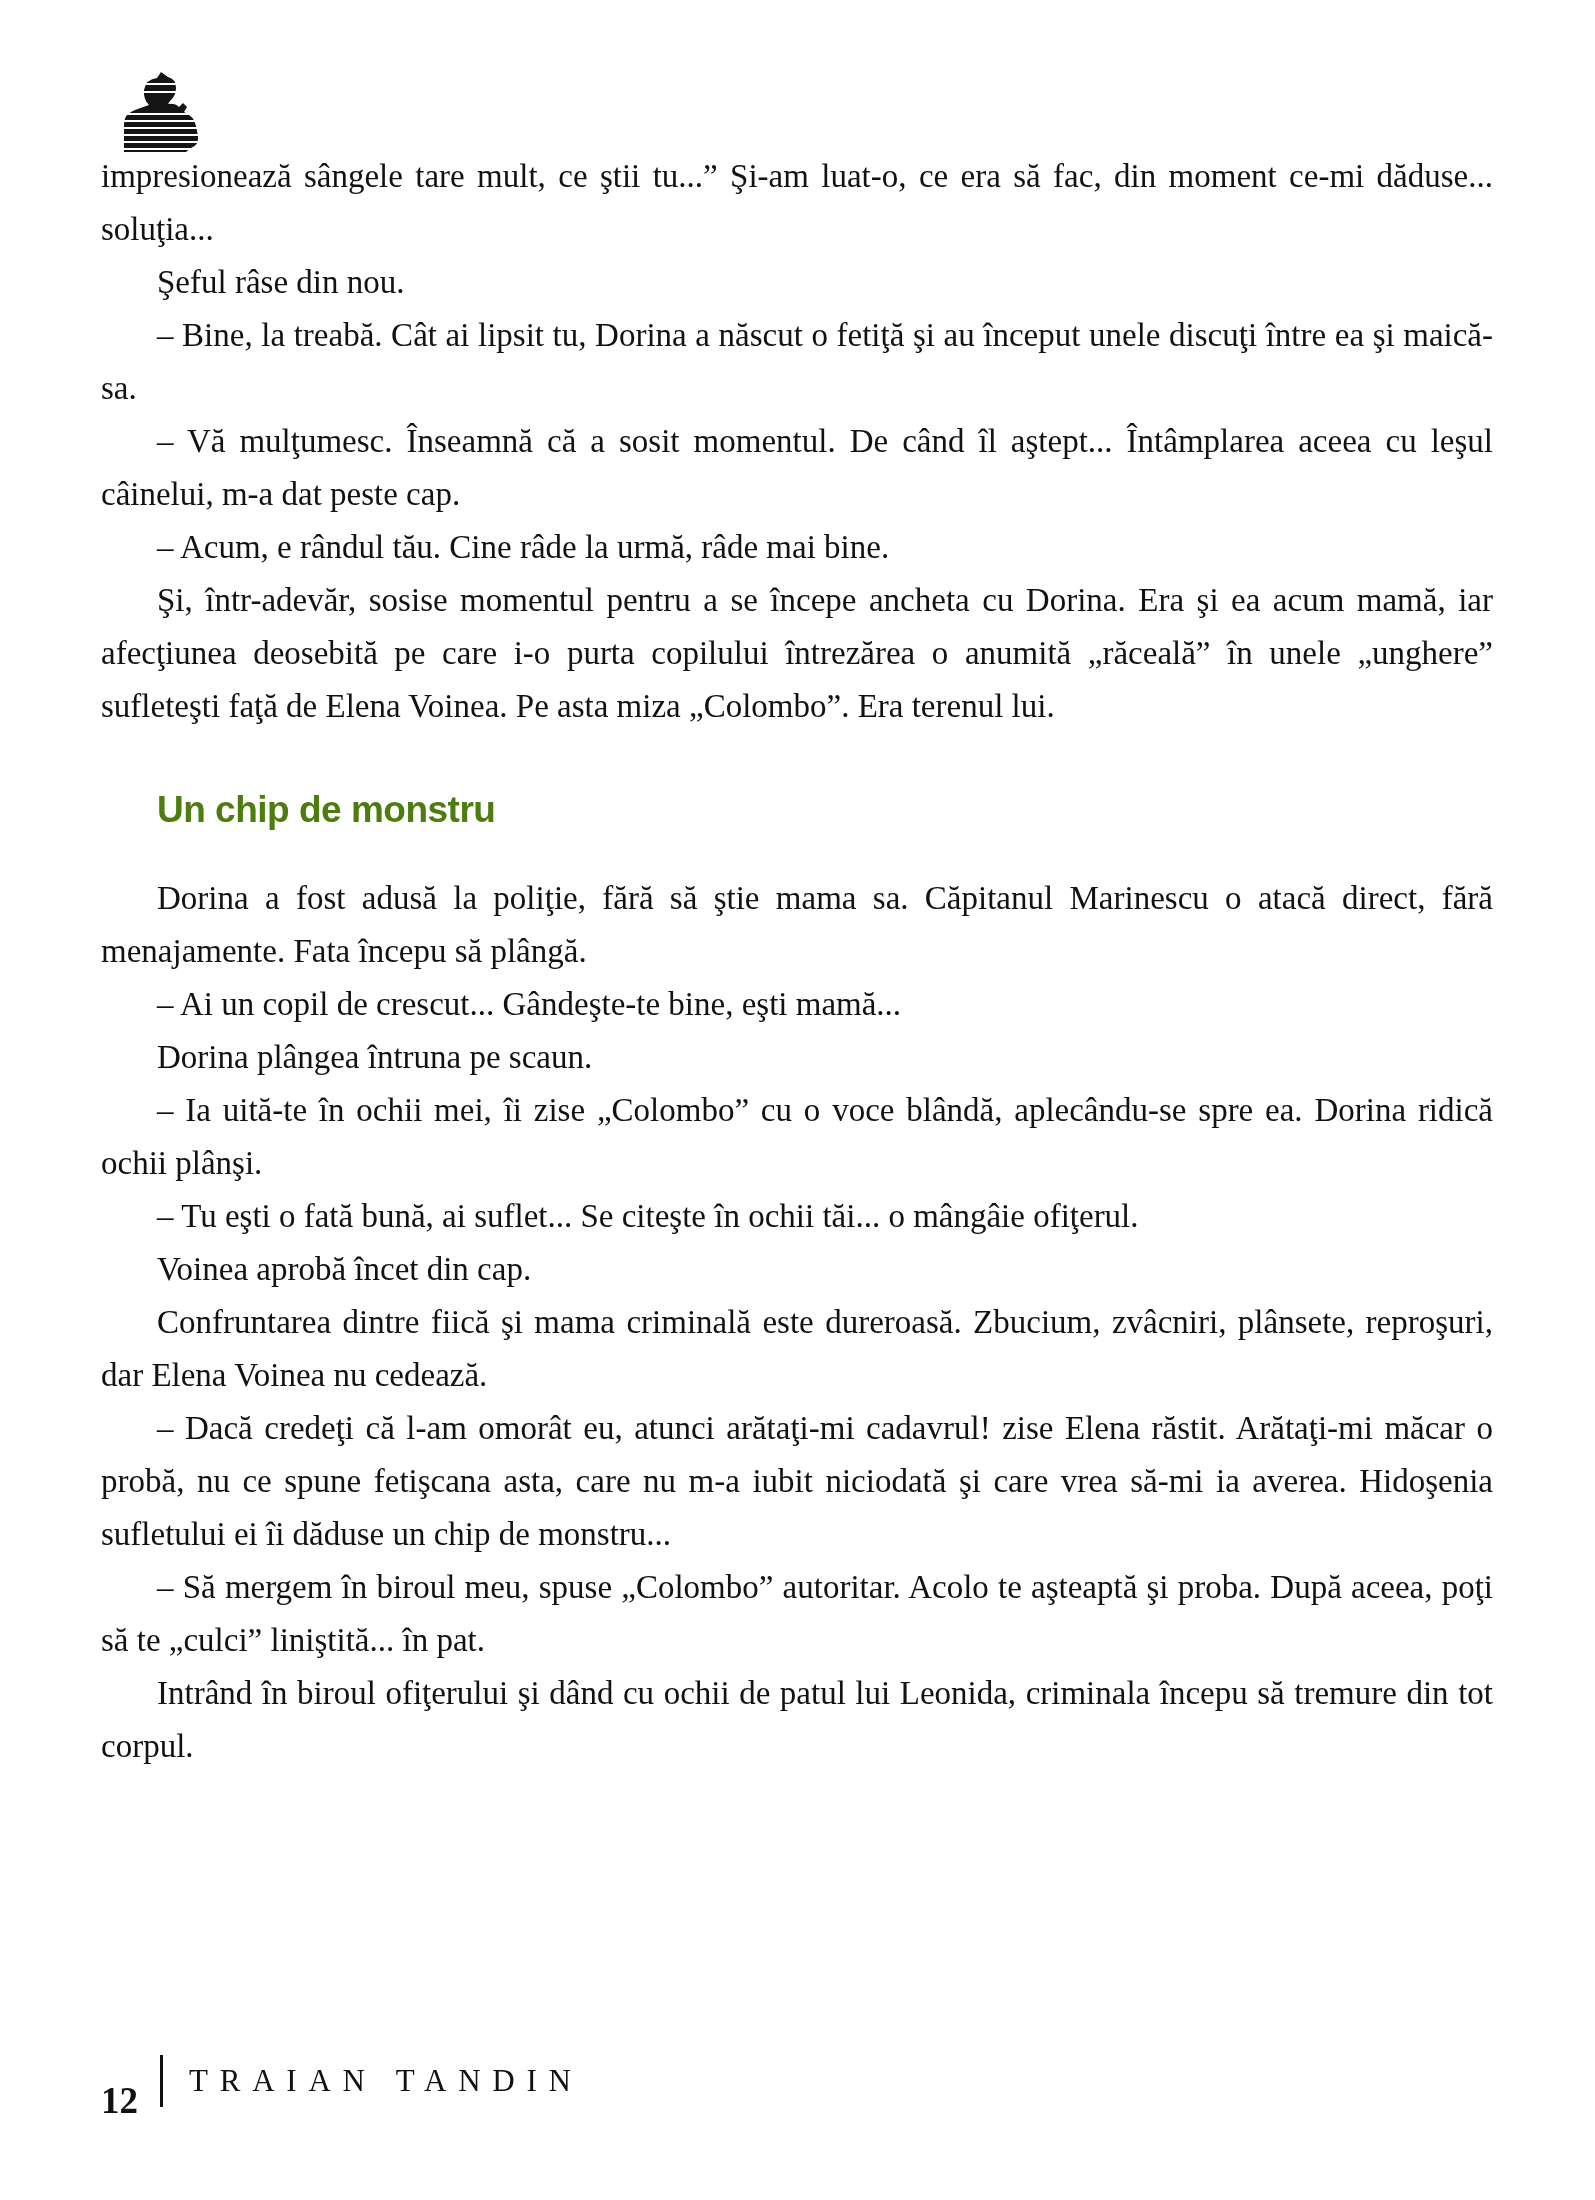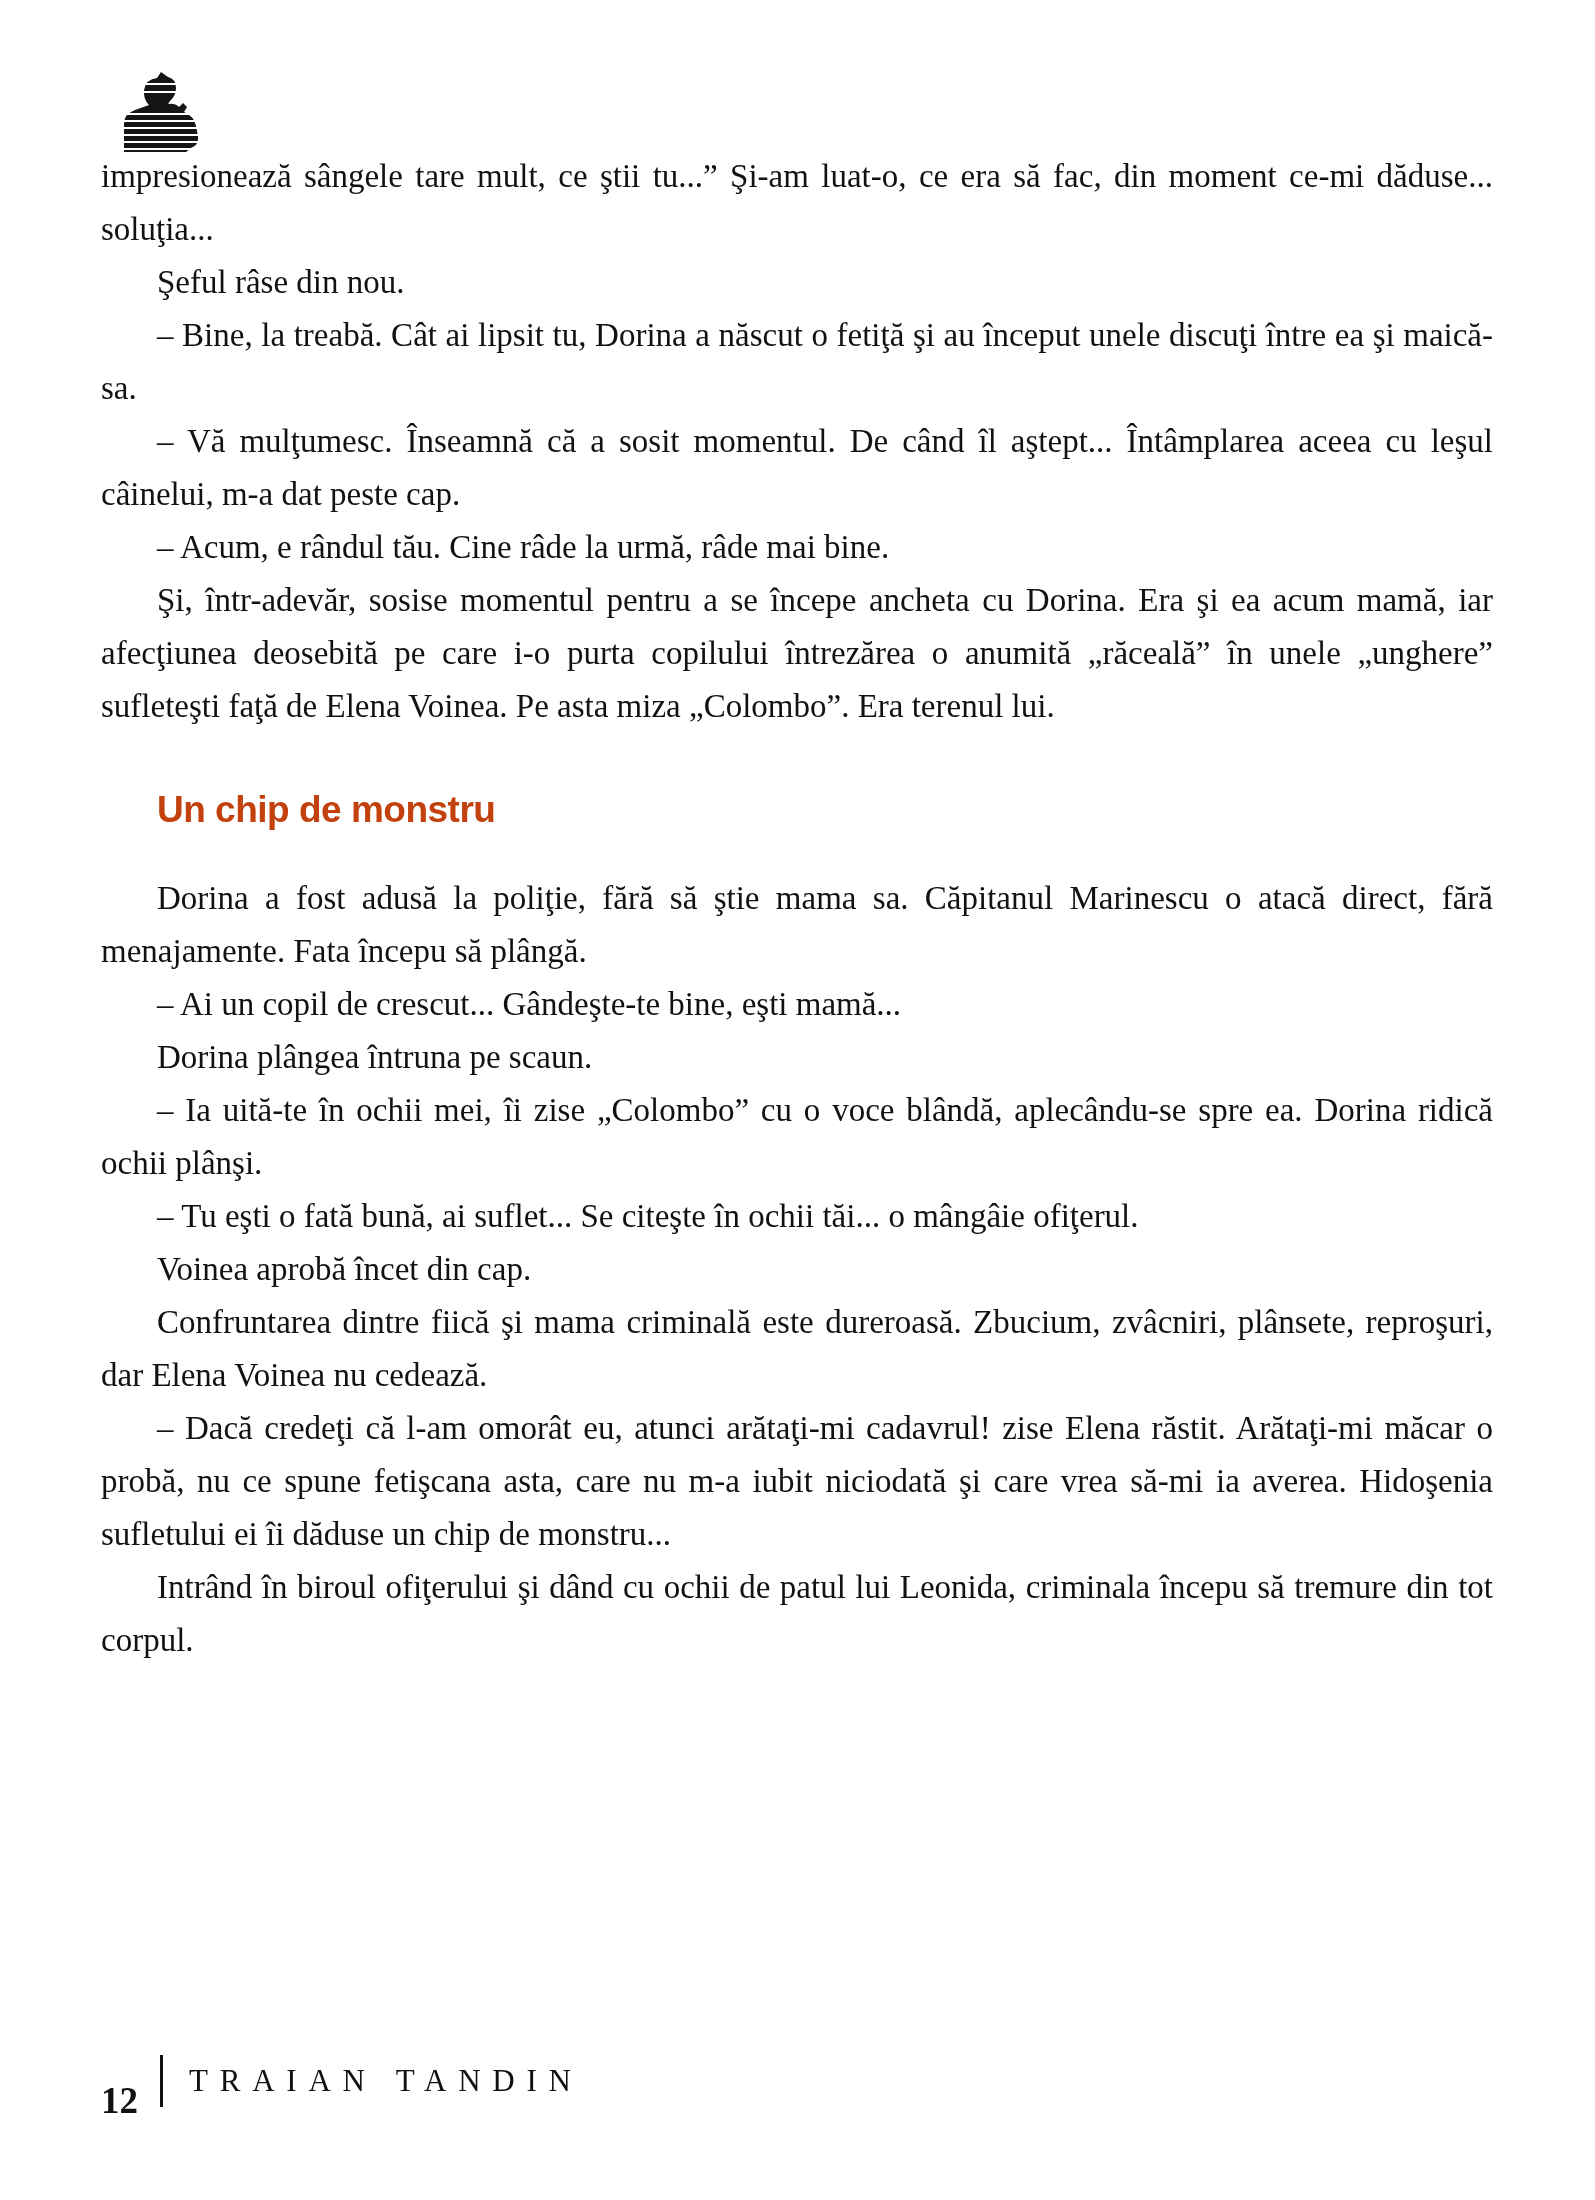--- a/index.html
+++ b/index.html
@@ -44,21 +44,21 @@
   .body-text p.noindent {
     text-indent: 0;
   }
   .section-heading {
     font-family: "Liberation Sans", sans-serif;
     font-weight: 700;
     font-size: 37px;
     letter-spacing: -0.5px;
     margin: 50px 0 36px 56px;
     text-align: left;
-    color: #c2410c;
+    color: #4d7c0f;
   }
   .footer {
     position: absolute;
     left: 101px;
     top: 2040px;
     display: flex;
     align-items: center;
     font-family: "Liberation Serif", serif;
     color: #111111;
   }
@@ -123,20 +123,21 @@
     <h2 class="section-heading">Un chip de monstru</h2>
 
     <p class="indent">Dorina a fost adusă la poliţie, fără să ştie mama sa. Căpitanul Marinescu o atacă direct, fără menajamente. Fata începu să plângă.</p>
     <p class="indent">– Ai un copil de crescut... Gândeşte-te bine, eşti mamă...</p>
     <p class="indent">Dorina plângea întruna pe scaun.</p>
     <p class="indent">– Ia uită-te în ochii mei, îi zise „Colombo” cu o voce blândă, aplecându-se spre ea. Dorina ridică ochii plânşi.</p>
     <p class="indent">– Tu eşti o fată bună, ai suflet... Se citeşte în ochii tăi... o mângâie ofiţerul.</p>
     <p class="indent">Voinea aprobă încet din cap.</p>
     <p class="indent">Confruntarea dintre fiică şi mama criminală este dureroasă. Zbucium, zvâcniri, plânsete, reproşuri, dar Elena Voinea nu cedează.</p>
     <p class="indent">– Dacă credeţi că l-am omorât eu, atunci arătaţi-mi cadavrul! zise Elena răstit. Arătaţi-mi măcar o probă, nu ce spune fetişcana asta, care nu m-a iubit niciodată şi care vrea să-mi ia averea. Hidoşenia sufletului ei îi dăduse un chip de monstru...</p>
+    <p class="indent">– Să mergem în biroul meu, spuse „Colombo” autoritar. Acolo te aşteaptă şi proba. După aceea, poţi să te „culci” liniştită... în pat.</p>
     <p class="indent">Intrând în biroul ofiţerului şi dând cu ochii de patul lui Leonida, criminala începu să tremure din tot corpul.</p>
   </div>
 
   <div class="footer">
     <span class="page-number">12</span>
     <span class="footer-bar"></span>
     <span class="running-title">TRAIAN TANDIN</span>
   </div>
 
 </div>

